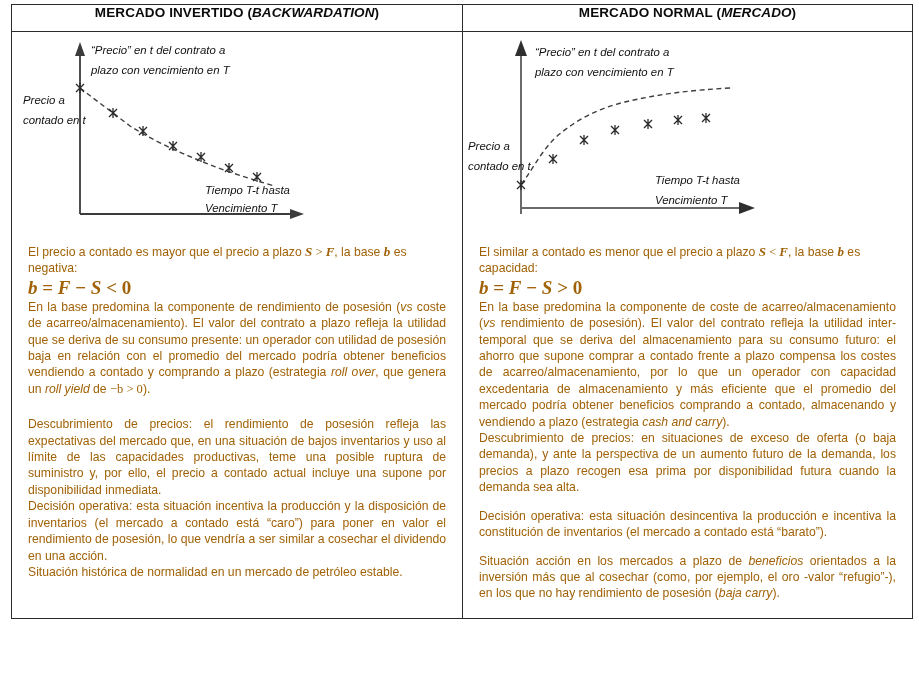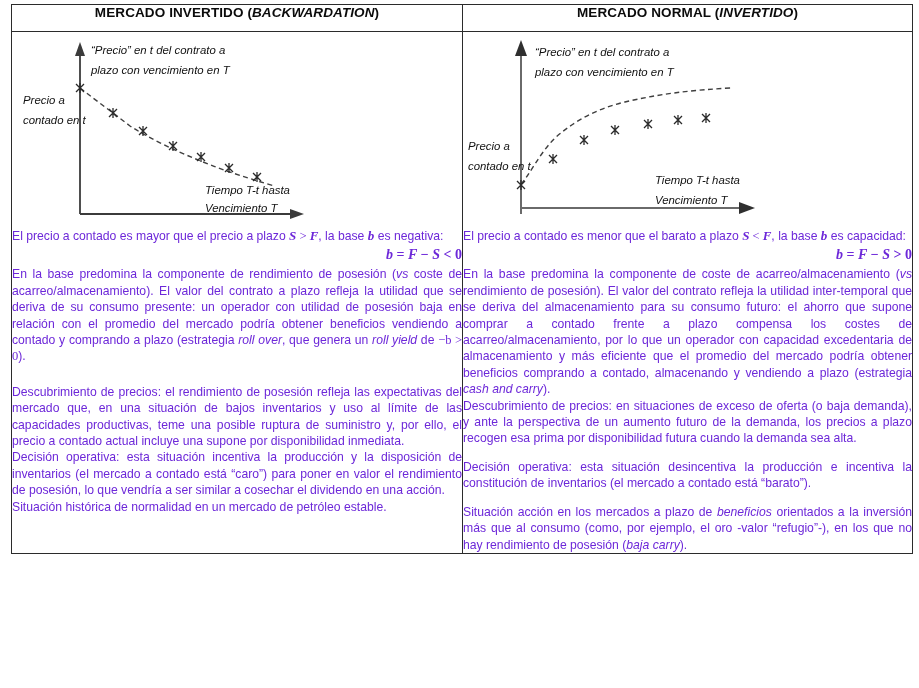--- a/index.html
+++ b/index.html
@@ -52,32 +52,32 @@
   .chart-wrap {
     width: 100%;
     height: 196px;
     position: relative;
   }
   .chart-wrap svg { display: block; }
 
   .body-text {
     font-size: 12.2px;
     line-height: 16.4px;
-    color: #6d28d9;
-    margin: 0;
+    color: #a16207;
+    margin: 16px;
   }
   .body-text p { margin: 0; }
   .just { text-align: justify; }
   .just-l { text-align: left; }
   .formula {
-    text-align: right;
+    text-align: left;
     font-family: "Liberation Serif", serif;
     font-style: italic;
     font-weight: bold;
-    font-size: 14px;
+    font-size: 19px;
     line-height: 20px;
     margin: 1px 0 1px 0;
   }
   .formula .op { font-style: normal; }
   .mvar {
     font-family: "Liberation Serif", serif;
     font-style: italic;
     font-weight: bold;
     font-size: 13px;
   }
@@ -92,21 +92,21 @@
   .gap-lg { height: 19px; }
 </style>
 </head>
 <body>
 
 <div class="page">
   <table class="table">
     <tbody>
         <tr>
       <th class="hdr col-left"><span>MERCADO INVERTIDO (</span><span class="ital">BACKWARDATION</span><span>)</span></th>
-      <th class="hdr col-right"><span>MERCADO NORMAL (</span><span class="ital">INVERTIDO</span><span>)</span></th>
+      <th class="hdr col-right"><span>MERCADO NORMAL (</span><span class="ital">MERCADO</span><span>)</span></th>
     </tr>
     <tr>
 
       <td class="cell">
 
         <div class="chart-wrap">
           <svg width="430" height="196" viewBox="0 0 430 196">
 
             <line x1="68" y1="22" x2="68" y2="182" stroke="#3b3b3b" stroke-width="1.8"></line>
             <polygon points="68,10 63,24 73,24" fill="#3b3b3b"></polygon>
@@ -210,33 +210,33 @@
 
             <text x="5" y="118" font-family="Liberation Sans, sans-serif" font-size="11.4" font-style="italic" fill="#111">Precio a</text>
             <text x="5" y="138" font-family="Liberation Sans, sans-serif" font-size="11.4" font-style="italic" fill="#111">contado en t</text>
 
             <text x="192" y="152" font-family="Liberation Sans, sans-serif" font-size="11.4" font-style="italic" fill="#111">Tiempo T-t hasta</text>
             <text x="192" y="172" font-family="Liberation Sans, sans-serif" font-size="11.4" font-style="italic" fill="#111">Vencimiento T</text>
           </svg>
         </div>
 
         <div class="body-text">
-          <p class="just-l"><span>El precio a contado es menor que el barato a plazo </span><span class="mvar">S</span><span class="mrel"> &lt; </span><span class="mvar">F</span><span>, la base </span><span class="mvar">b</span><span> es capacidad:</span></p>
+          <p class="just-l"><span>El similar a contado es menor que el precio a plazo </span><span class="mvar">S</span><span class="mrel"> &lt; </span><span class="mvar">F</span><span>, la base </span><span class="mvar">b</span><span> es capacidad:</span></p>
 
           <div class="formula"><span>b</span><span class="op"> = </span><span>F</span><span class="op"> − </span><span>S</span><span class="op"> &gt; </span><span class="op">0</span></div>
 
           <p class="just"><span>En la base predomina la componente de coste de acarreo/almacenamiento (</span><span class="ital">vs</span><span> rendimiento de posesión). El valor del contrato refleja la utilidad inter-temporal que se deriva del almacenamiento para su consumo futuro: el ahorro que supone comprar a contado frente a plazo compensa los costes de acarreo/almacenamiento, por lo que un operador con capacidad excedentaria de almacenamiento y más eficiente que el promedio del mercado podría obtener beneficios comprando a contado, almacenando y vendiendo a plazo (estrategia </span><span class="ital">cash and carry</span><span>).</span></p>
 
           <p class="just"><span class="uline">Descubrimiento de precios</span><span>: en situaciones de exceso de oferta (o baja demanda), y ante la perspectiva de un aumento futuro de la demanda, los precios a plazo recogen esa prima por disponibilidad futura cuando la demanda sea alta.</span></p>
 
           <div class="gap"></div>
 
           <p class="just"><span class="uline">Decisión operativa</span><span>: esta situación desincentiva la producción e incentiva la constitución de inventarios (el mercado a contado está “barato”).</span></p>
 
           <div class="gap"></div>
 
-          <p class="just"><span>Situación acción en los mercados a plazo de </span><span class="ital">beneficios</span><span> orientados a la inversión más que al consumo (como, por ejemplo, el oro -valor “refugio”-), en los que no hay rendimiento de posesión (</span><span class="ital">baja carry</span><span>).</span></p>
+          <p class="just"><span>Situación acción en los mercados a plazo de </span><span class="ital">beneficios</span><span> orientados a la inversión más que al cosechar (como, por ejemplo, el oro -valor “refugio”-), en los que no hay rendimiento de posesión (</span><span class="ital">baja carry</span><span>).</span></p>
         </div>
       </td>
     </tr>
   </tbody>
     </table>
 </div>
 
 </body></html>

